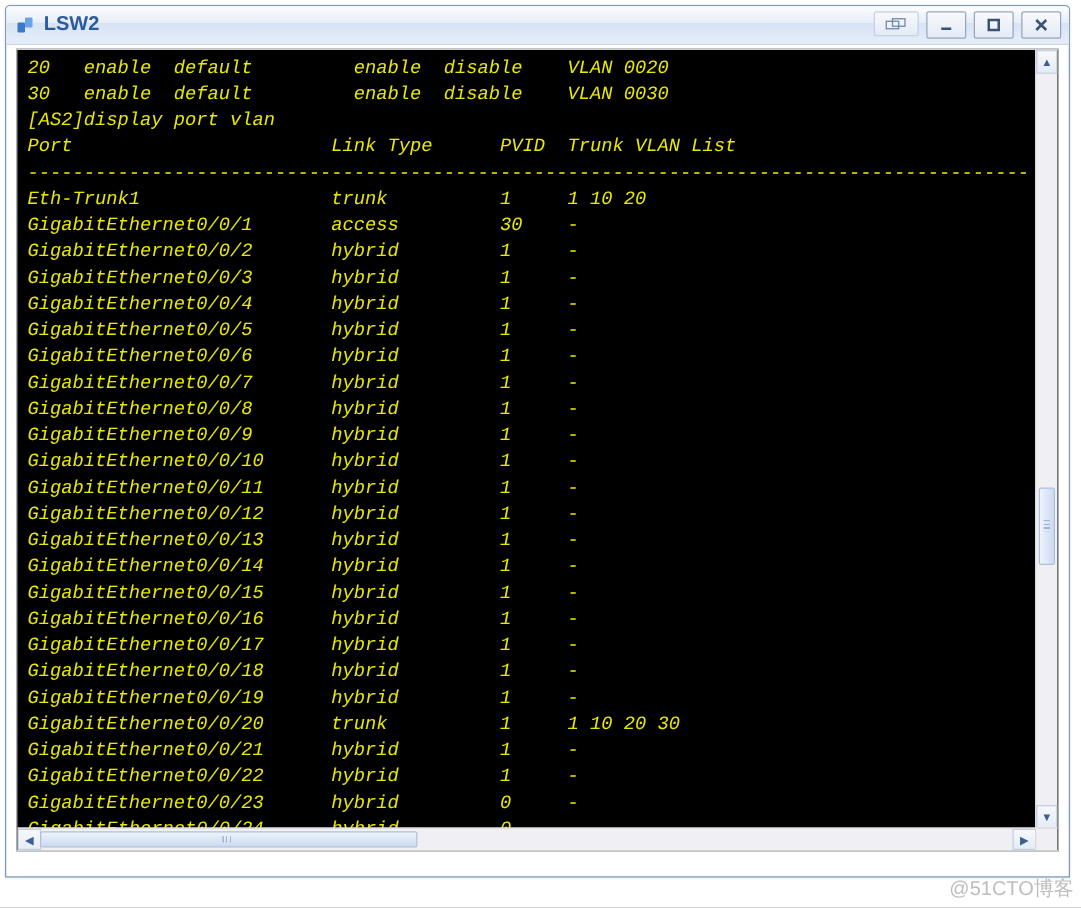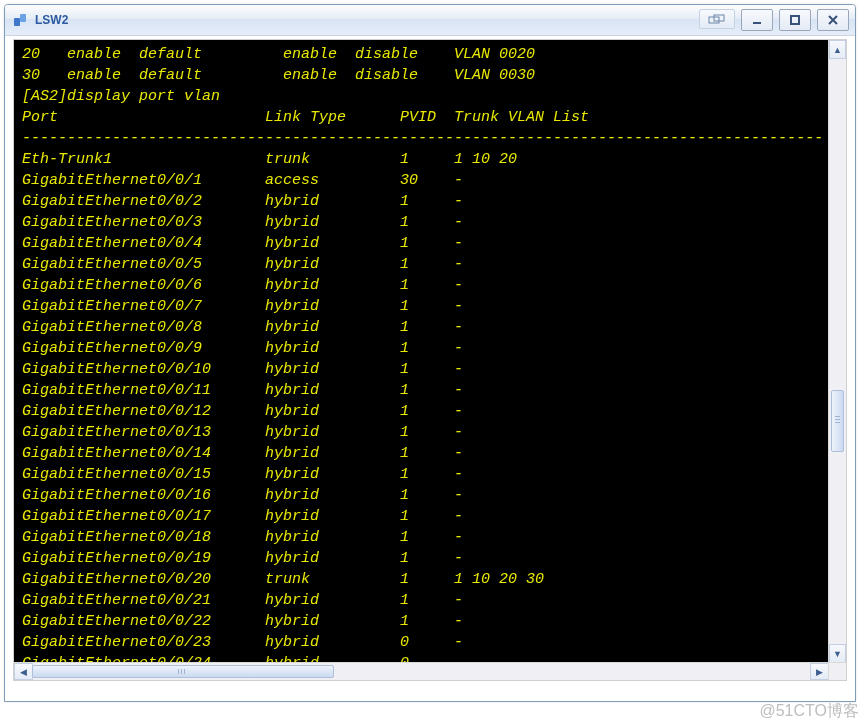--- a/index.html
+++ b/index.html
@@ -6,21 +6,21 @@
   .outer{width:865px;height:726px;position:relative;background:#fff;}
   
   .win{position:absolute;left:4px;top:4px;width:850px;height:696px;
        border:1px solid #7f9db9;border-radius:4px 4px 0 0;background:#fff;
        box-shadow:0 0 2px rgba(0,0,0,.15);overflow:hidden;}
   .titlebar{height:30px;display:flex;align-items:center;
        background:linear-gradient(#fdfdfe,#e6edf6 45%,#d7e3f4 46%,#e6edf9);
        border-bottom:1px solid #c9d4e6;}
   .titlebar .icon{width:18px;height:18px;margin:0 6px;display:flex;
        align-items:center;justify-content:center;}
-  .title-text{color:#2b5aa0;font-size:12px;font-weight:bold;}
+  .title-text{color:#2b5aa0;font-size:16px;font-weight:bold;}
   .winbtns{margin-left:auto;display:flex;gap:6px;padding-right:6px;}
   .winbtn{width:30px;height:20px;border:1px solid #9aa7bb;border-radius:2px;
        background:linear-gradient(#f7f9fc,#e4ebf6);display:flex;align-items:center;
        justify-content:center;font-size:13px;color:#39527a;cursor:default;}
   .winbtn.tab{width:34px;height:18px;border:1px solid #c5d2e3;}
   
   .termwrap{position:absolute;left:8px;right:8px;top:34px;bottom:20px;
        border:1px solid #d0d0d0;background:#000;overflow:hidden;}
   pre.term{margin:0;padding:4px 8px 2px 8px;background:#000;color:#e8e800;
        font-family:"Courier New",monospace;font-size:15px;line-height:21px;

